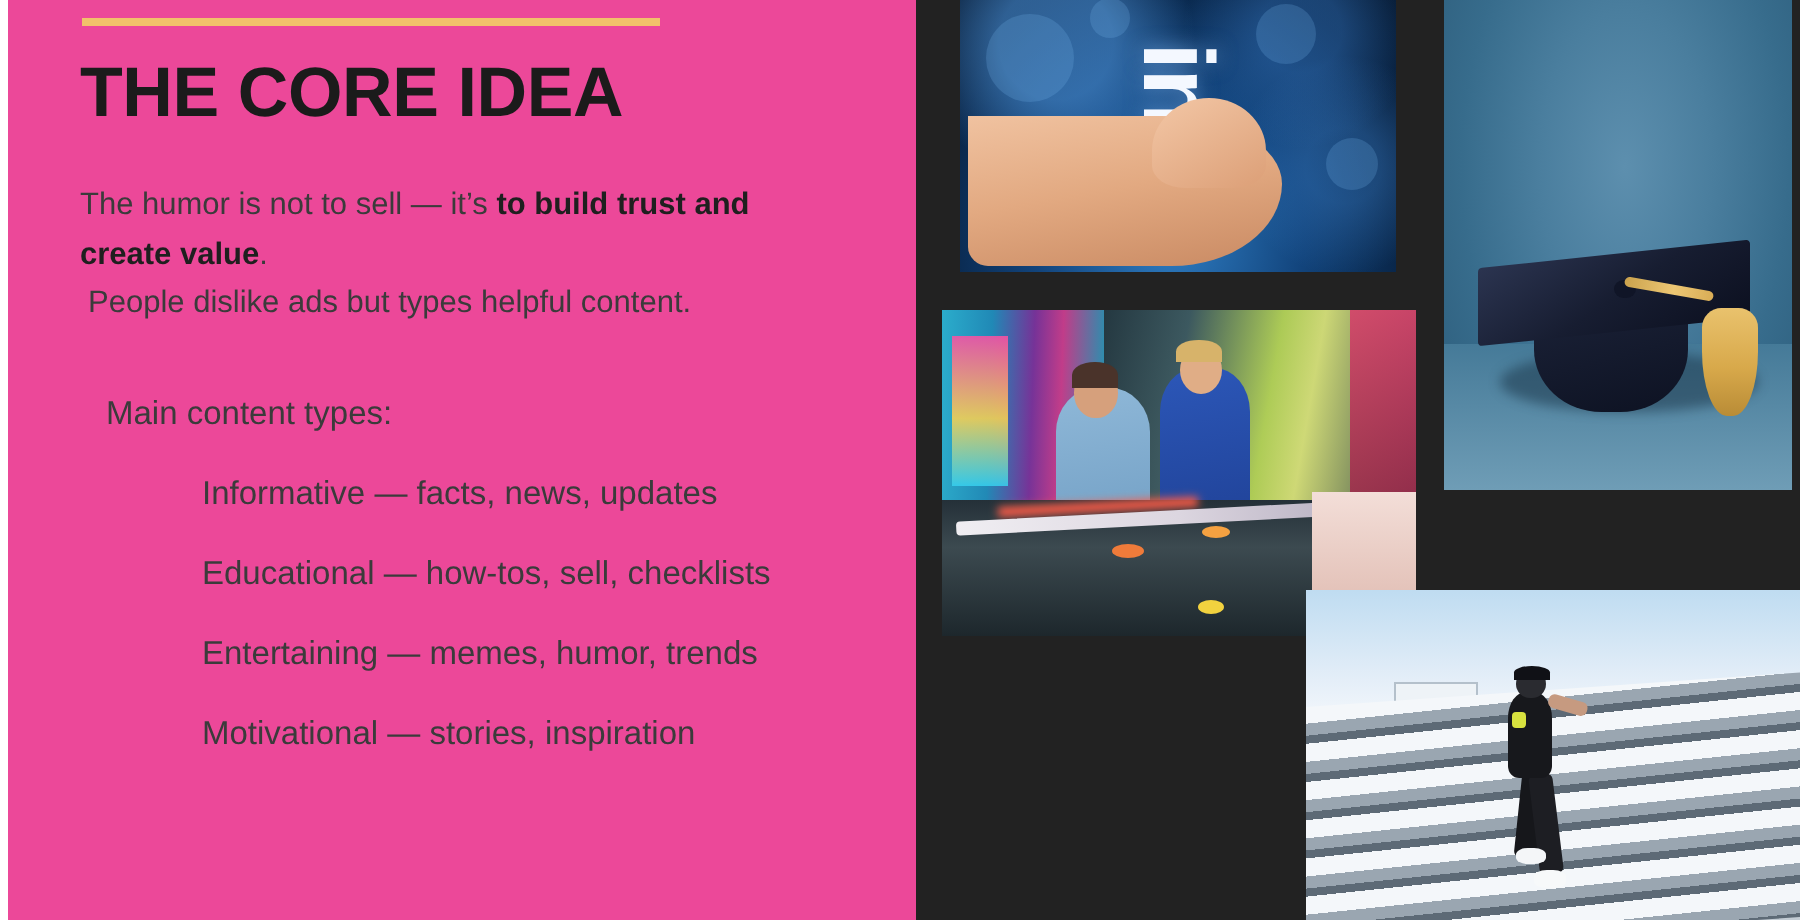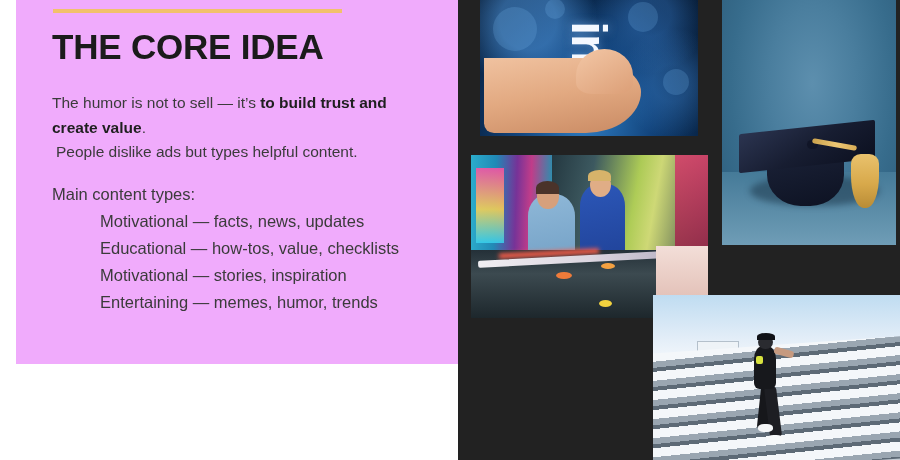--- a/index.html
+++ b/index.html
@@ -17,25 +17,25 @@
     position: relative;
     width: 900px;
     height: 460px;
     background: #ffffff;
     overflow: hidden;
   }
 
   
   .left-col {
     position: absolute;
-    left: 16px;
+    left: 4px;
     top: 0;
     width: 458px;
-    height: 364px;
-    background: #f0abfc;
+    height: 460px;
+    background: #ec4899;
   }
   .accent-rule {
     position: absolute;
     left: 37px;
     top: 9px;
     width: 289px;
     height: 4px;
     background: #f2c16b;
   }
   .slide-title {
@@ -72,21 +72,21 @@
   .types-block {
     position: absolute;
     left: 36px;
     top: 181px;
     width: 400px;
     font-size: 16.5px;
     line-height: 27px;
     color: #3b3b3b;
   }
   .types-block p {
-    margin: 0;
+    margin: 13px;
   }
   .types-block .indent {
     padding-left: 48px;
     text-indent: -48px;
   }
   .types-block .indent > .tab {
     display: inline-block;
     width: 48px;
   }
 
@@ -526,24 +526,24 @@
 
     <div class="slide-title">THE CORE IDEA</div>
 
     <div class="body-block">
       <p><span>The humor is not to sell — it’s </span><span class="strong">to build trust and create value</span><span>.</span></p>
       <p class="lead-2"> People dislike ads but types helpful content.</p>
     </div>
 
     <div class="types-block">
       <p>Main content types:</p>
-      <p class="indent"><span class="tab"></span><span>Motivational — facts, news, updates</span></p>
-      <p class="indent"><span class="tab"></span><span>Educational — how-tos, value, checklists</span></p>
+      <p class="indent"><span class="tab"></span><span>Informative — facts, news, updates</span></p>
+      <p class="indent"><span class="tab"></span><span>Educational — how-tos, sell, checklists</span></p>
+      <p class="indent"><span class="tab"></span><span>Entertaining — memes, humor, trends</span></p>
       <p class="indent"><span class="tab"></span><span>Motivational — stories, inspiration</span></p>
-      <p class="indent"><span class="tab"></span><span>Entertaining — memes, humor, trends</span></p>
     </div>
 
   </div>
 
   <div class="collage">
 
     <div class="photo ph-info">
       <div class="bokeh" style="left:6%;top:8%;width:44px;height:44px;"></div>
       <div class="bokeh" style="left:68%;top:4%;width:30px;height:30px;"></div>
       <div class="bokeh" style="left:84%;top:52%;width:26px;height:26px;"></div>

